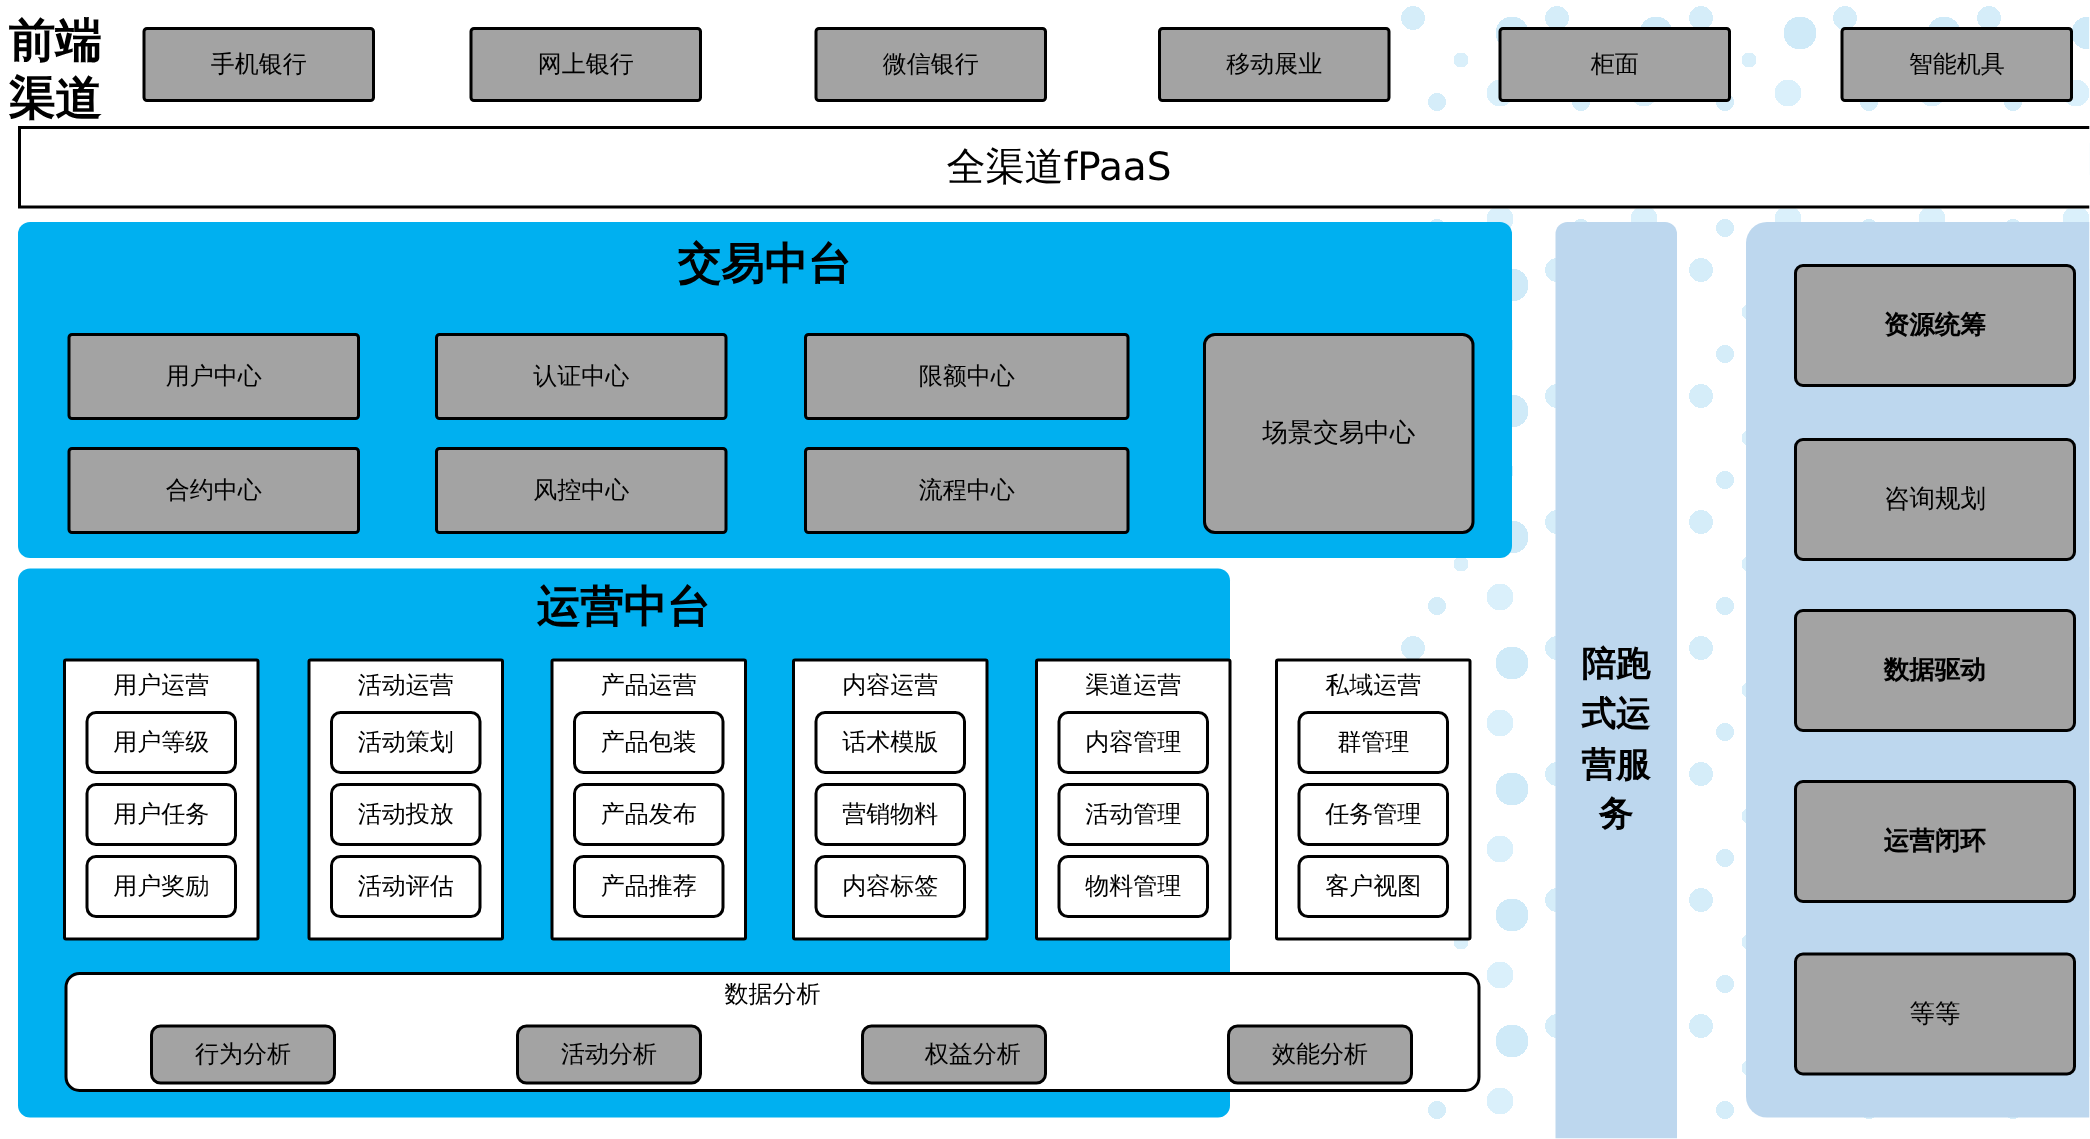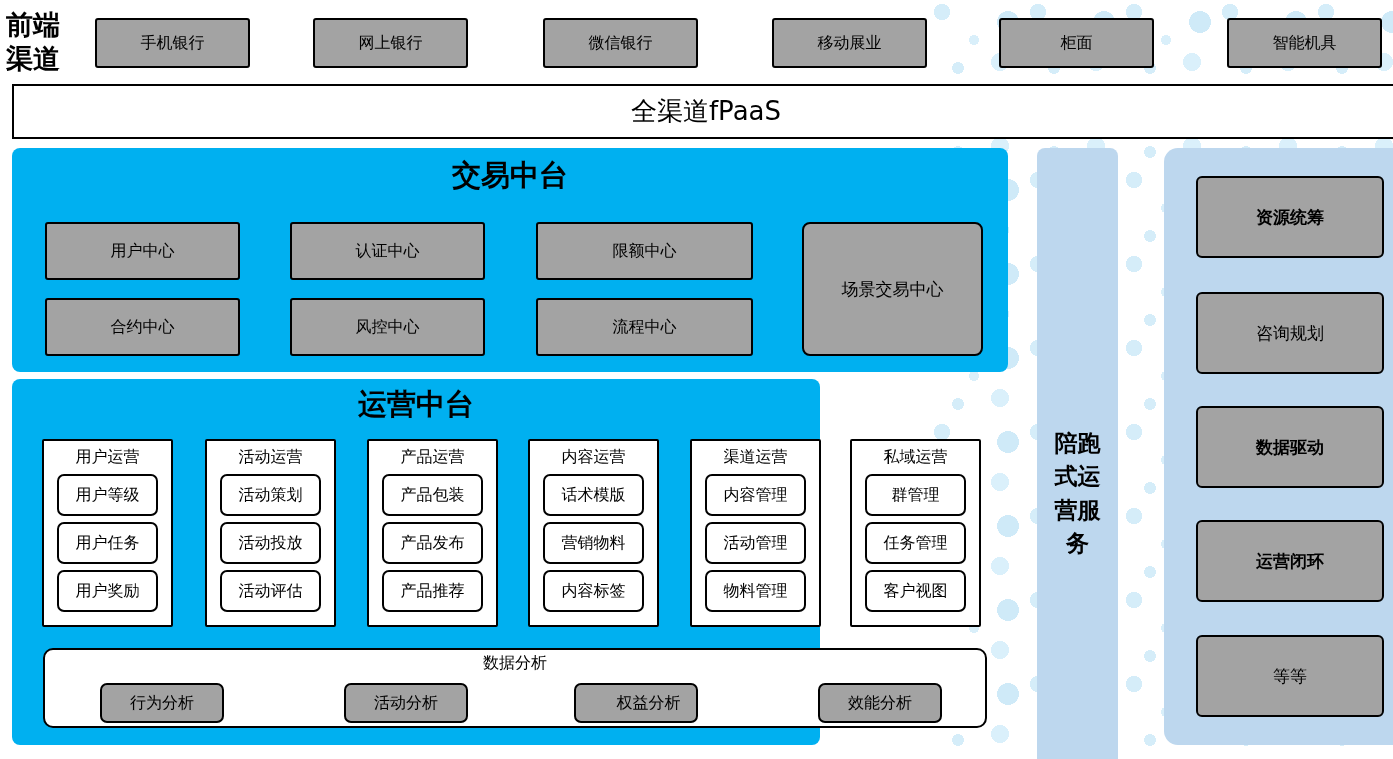--- a/index.html
+++ b/index.html
@@ -15,21 +15,21 @@
       radial-gradient(circle 11px at 80px 22px, #cfeaf8 99%, transparent 100%),
       radial-gradient(circle 6px  at 30px 68px, #d5edf9 99%, transparent 100%),
       radial-gradient(circle 9px  at 72px 62px, #daf0fb 99%, transparent 100%);
     background-size:96px 84px;
   }
 
   .layer { position:absolute; z-index:1; }
 
   .serif-title { font-family:"DejaVu Serif","Liberation Serif",serif; font-weight:700; }
 
-  .front-label { left:6px; top:8px; width:70px; font-size:27px; line-height:1.25;
+  .front-label { left:6px; top:8px; width:70px; font-size:31px; line-height:1.25;
     word-break:break-all; text-align:left; }
 
   .box { position:absolute; background:#a3a3a3; border:2px solid #000;
     display:flex; align-items:center; justify-content:center; text-align:center;
     font-size:16px; line-height:1.2; }
 
   .ch-box { top:18px; width:155px; height:50px; border-radius:3px; z-index:1; }
 
   .fpaas { left:12px; top:84px; width:1388px; height:55px; border:2px solid #000;
     background:#fff; display:flex; align-items:center; justify-content:center;

